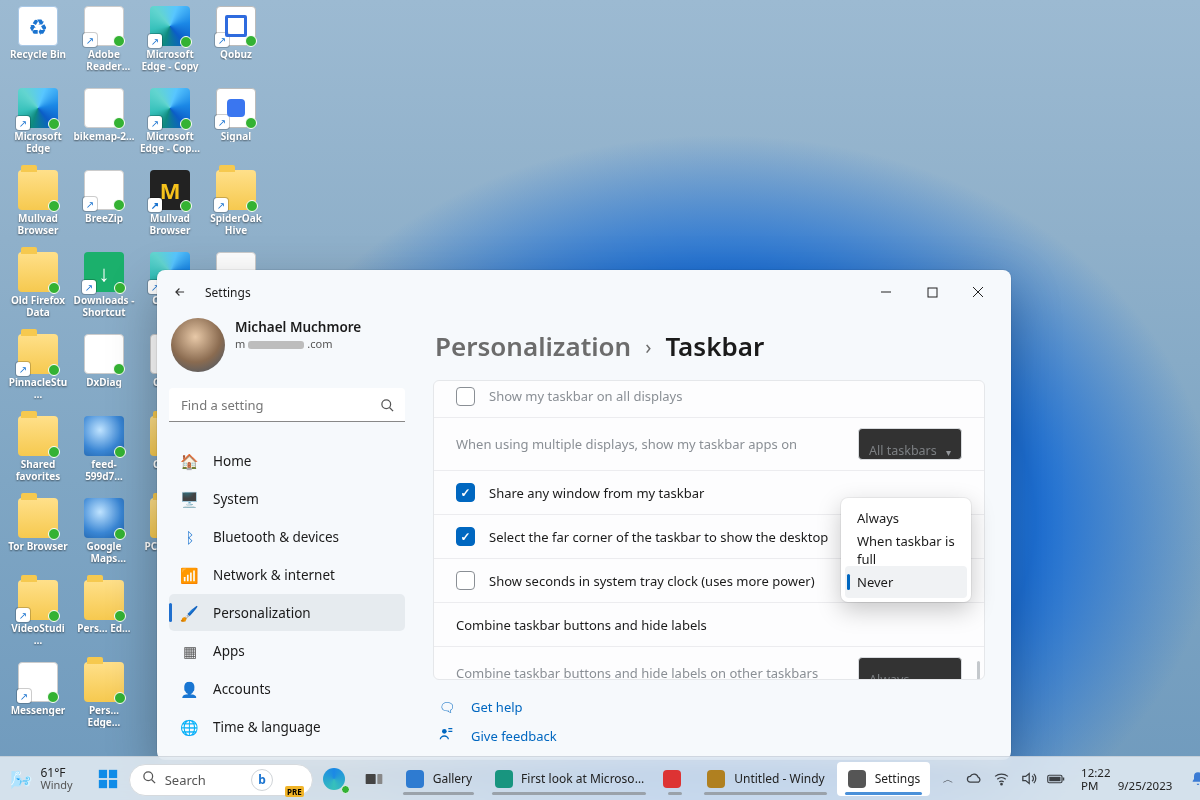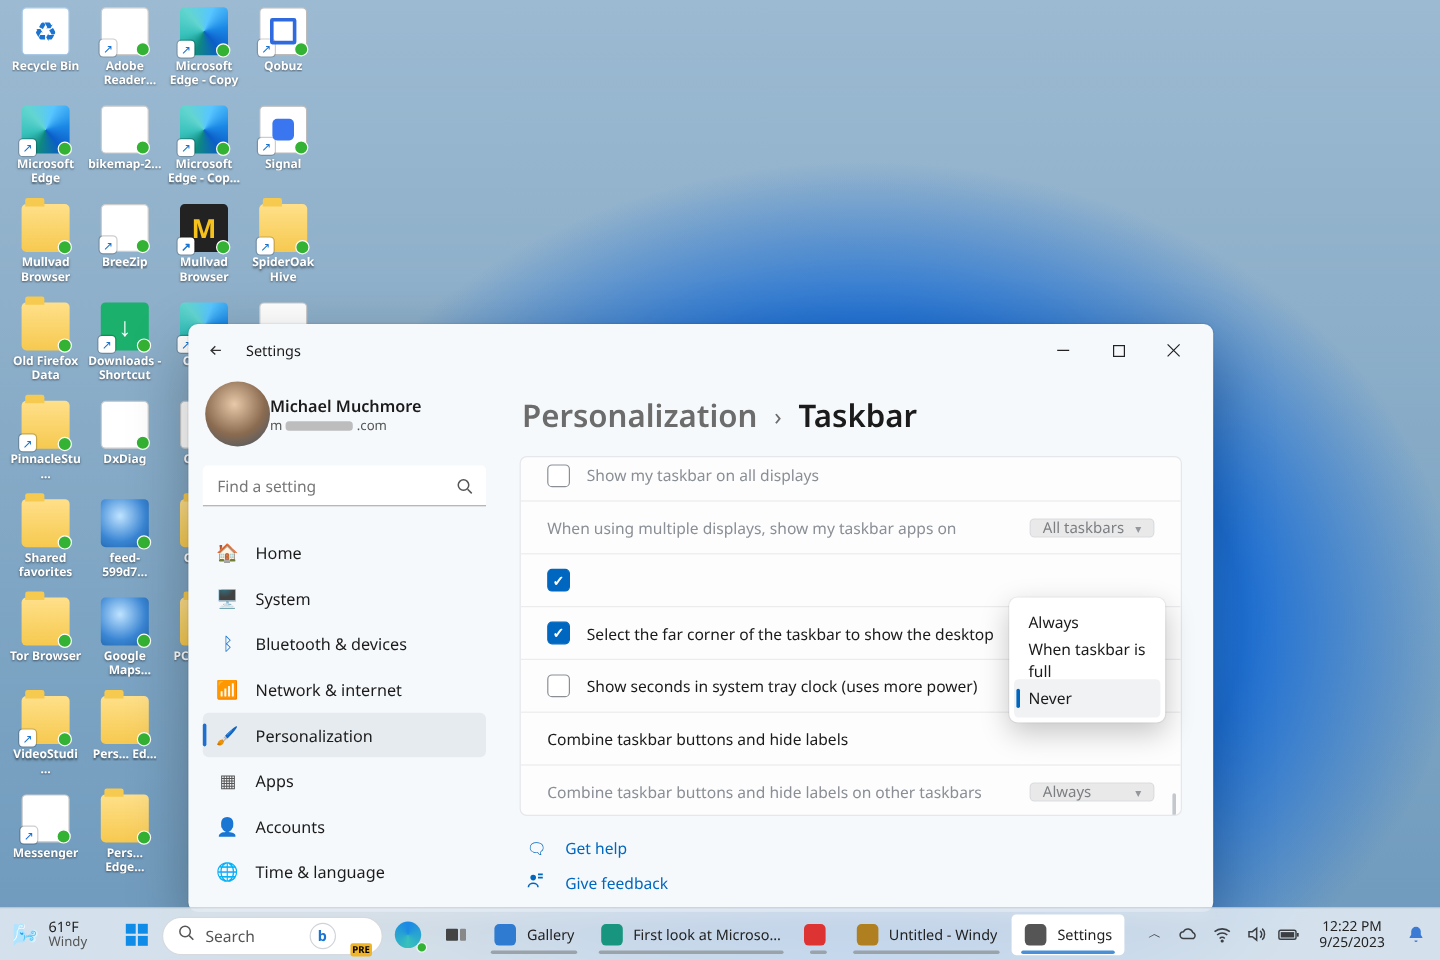--- a/index.html
+++ b/index.html
@@ -72,21 +72,21 @@
   }
   .titlebar{height:44px;display:flex;align-items:center;padding:0 10px 0 14px}
   .tb-left{display:flex;align-items:center;gap:16px}
   .tb-back{width:18px;height:18px;display:flex;align-items:center;justify-content:center;color:#333;cursor:default}
   .tb-title{font-size:12px;color:#1b1b1b}
   .tb-spacer{flex:1}
   .tb-btn{width:46px;height:32px;display:flex;align-items:center;justify-content:center;color:#222;border-radius:4px}
 
   .win-body{flex:1;display:flex;min-height:0}
   .sidebar{width:260px;padding:0 12px 10px 12px;display:flex;flex-direction:column;gap:6px;overflow:hidden}
-  .profile{display:flex;align-items:center;padding:4px 2px 10px 2px}
+  .profile{display:flex;align-items:flex-start;gap:10px;padding:4px 2px 10px 2px}
   .avatar{width:54px;height:54px;border-radius:50%;background:radial-gradient(circle at 45% 35%,#e8c9a8,#8a6b50 55%,#3c536b);flex:none}
   .profile .name{font-size:13.5px;font-weight:600;color:#1b1b1b}
   .profile .email{font-size:11px;color:#555}
   .redact{display:inline-block;width:56px;height:8px;background:#bdbdbd;border-radius:3px;vertical-align:middle;margin:0 3px}
 
   .search{position:relative}
   .search input{width:100%;height:34px;border:none;border-bottom:1px solid #888;background:#fff;border-radius:4px 4px 0 0;padding:0 34px 0 12px;font-size:13px;color:#333;outline:none}
   .search input::placeholder{color:#777}
   .search .sicon{position:absolute;right:10px;top:8px;color:#555}
 
@@ -103,21 +103,21 @@
   .breadcrumb .bc2{font-size:26px;color:#1b1b1b;font-weight:600}
 
   .panel{background:#fdfdfe;border:1px solid #e5e7ea;border-radius:6px;overflow:hidden;position:relative}
   .row{display:flex;align-items:center;min-height:44px;padding:10px 22px;border-top:1px solid #ececef;font-size:13px;color:#1b1b1b;gap:14px}
   .row:first-child{border-top:none;min-height:36px;padding-top:4px}
   .row.muted{color:#8a8f95}
   .row .rlabel{flex:1}
   .cb{width:19px;height:19px;border:1.5px solid #8a8f95;border-radius:4px;background:#fff;flex:none;display:flex;align-items:center;justify-content:center}
   .cb.checked{background:#0067c0;border-color:#0067c0}
   .cb.checked::after{content:"✓";color:#fff;font-size:12px;font-weight:700}
-  .dropdown{min-width:104px;height:16px;border:1px solid #d0d3d7;border-radius:4px;background:#e5e5e5;display:flex;align-items:center;justify-content:space-between;padding:0 10px;font-size:12.5px;color:#5c6064}
+  .dropdown{min-width:104px;height:32px;border:1px solid #d0d3d7;border-radius:4px;background:#000000;display:flex;align-items:flex-end;justify-content:space-between;padding:0 10px;font-size:12.5px;color:#5c6064}
   .dropdown .dchev{font-size:10px;color:#7a7e83}
   .dropdown.disabled{opacity:.8}
 
   .scrollbar{position:absolute;right:4px;top:280px;width:3px;height:80px;background:#c4c8cc;border-radius:2px}
 
   
   .flyout{position:absolute;left:684px;top:228px;width:130px;background:#fff;border-radius:7px;box-shadow:0 8px 24px rgba(0,0,0,.22),0 0 0 1px rgba(0,0,0,.05);padding:4px;z-index:5}
   .fly-item{height:32px;display:flex;align-items:center;padding:0 12px;font-size:13px;color:#1b1b1b;border-radius:4px;position:relative;cursor:default}
   .fly-item.sel{background:#f0f2f4}
   .fly-item.sel::before{content:"";position:absolute;left:2px;top:8px;bottom:8px;width:3px;background:#0067c0;border-radius:2px}
@@ -144,21 +144,21 @@
   .tbicon .underline{position:absolute;left:12px;right:12px;bottom:1px;height:3px;background:#9aa2aa;border-radius:2px}
   .tbtask{display:flex;align-items:center;gap:8px;height:34px;padding:0 10px;border-radius:4px;font-size:12px;color:#222;max-width:170px;position:relative}
   .tbtask .underline{position:absolute;left:8px;right:8px;bottom:1px;height:3px;background:#9aa2aa;border-radius:2px}
   .tbtask.active{background:#fff}
   .tbtask.active .underline{background:#4a90d9}
   .tbtask .ticon{width:20px;height:20px;display:flex;align-items:center;justify-content:center}
 
   .tray{display:flex;align-items:center;gap:10px;margin-left:6px}
   .tray .ticon{width:18px;height:18px;color:#3b3f44;display:flex;align-items:center;justify-content:center}
   .tray .chev-up{font-size:11px}
-  .clock{display:flex;flex-direction:column;align-items:center;line-height:13px;margin-left:6px}
+  .clock{display:flex;flex-direction:row;align-items:flex-end;line-height:13px;margin-left:6px}
   .clock span{font-size:11.5px;color:#222}
   .notif{width:18px;height:18px;color:#3b7bd4;margin-left:8px}
 
   .ellip{white-space:nowrap;overflow:hidden;text-overflow:ellipsis}
 </style>
 </head>
 <body>
 
 <div class="desktop"></div>
 
@@ -457,20 +457,21 @@
         </div>
         <div class="row muted">
           <div class="rlabel">When using multiple displays, show my taskbar apps on</div>
           <div class="dropdown disabled">
             <span>All taskbars</span>
             <span class="dchev">▾</span>
           </div>
         </div>
         <div class="row">
           <div class="cb checked"></div>
+          <div class="rlabel">Share any window from my taskbar</div>
         </div>
         <div class="row">
           <div class="cb checked"></div>
           <div class="rlabel">Select the far corner of the taskbar to show the desktop</div>
         </div>
         <div class="row">
           <div class="cb"></div>
           <div class="rlabel">Show seconds in system tray clock (uses more power)</div>
         </div>
         <div class="row">

